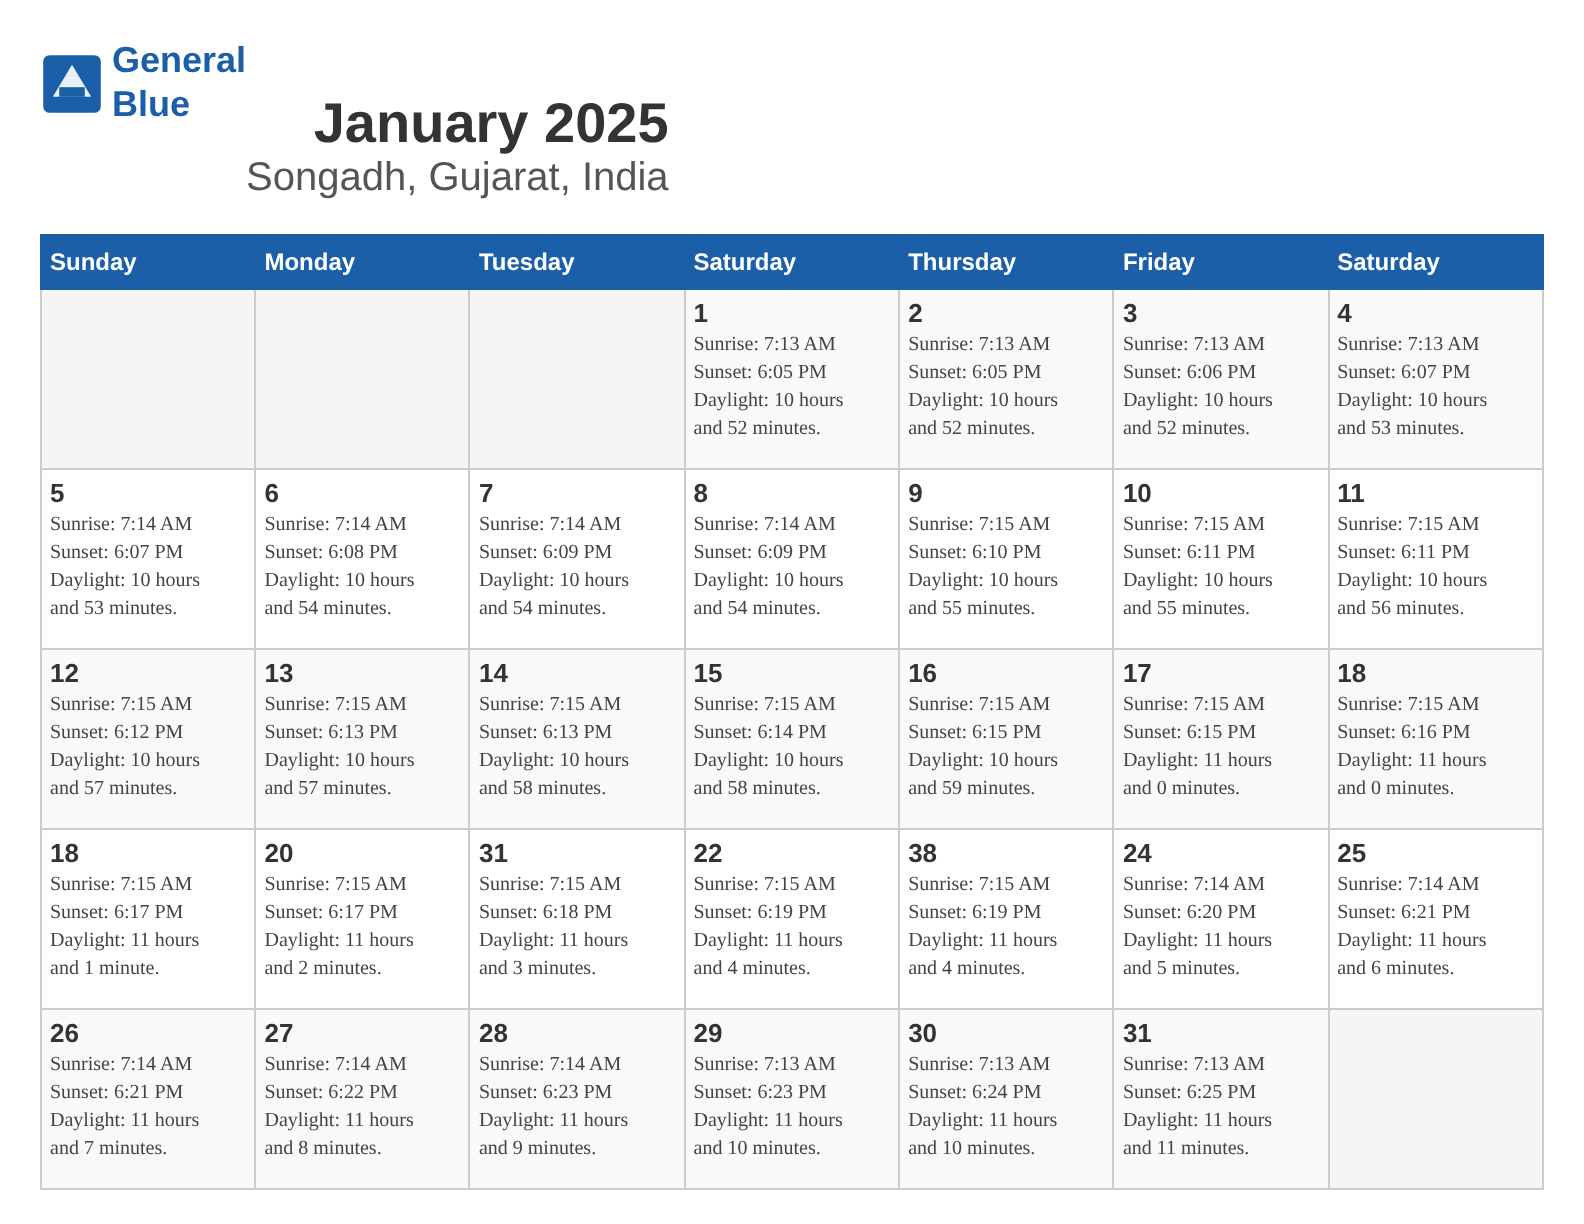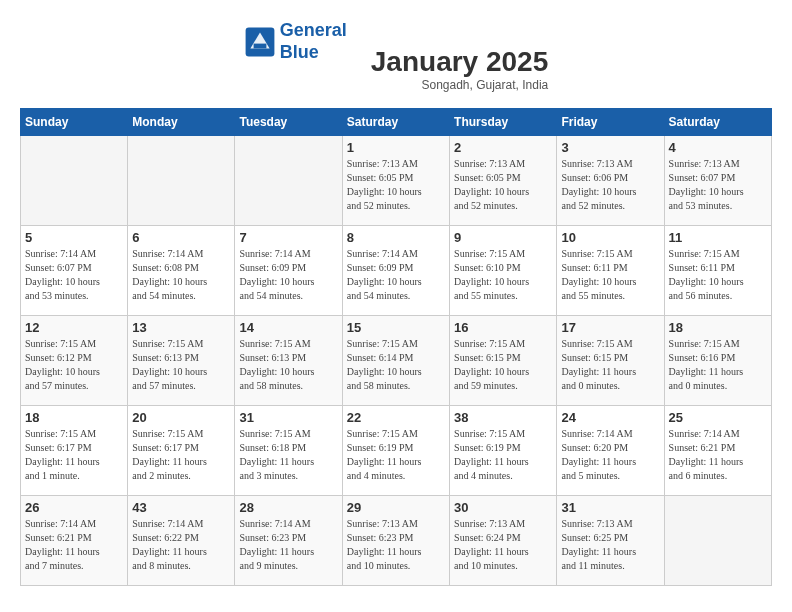--- a/index.html
+++ b/index.html
@@ -5,24 +5,23 @@
     * { box-sizing: border-box; margin: 0; padding: 0; }
     body {
       font-family: Arial, sans-serif;
       background: #fff;
       width: 792px;
       min-height: 612px;
       padding: 20px;
     }
     .header {
       display: flex;
-      justify-content: center;
+      justify-content: flex-start;
       align-items: flex-start;
       margin-bottom: 16px;
-      gap: 24px;
     }
     .logo {
       display: flex;
       align-items: center;
       gap: 4px;
     }
     .logo-text {
       font-size: 18px;
       font-weight: bold;
       color: #333;
@@ -38,21 +37,21 @@
     .title-block {
       text-align: right;
       margin-top: 26px;
     }
     .title-block h1 {
       font-size: 28px;
       font-weight: bold;
       color: #333;
     }
     .title-block h2 {
-      font-size: 12px;
+      font-size: 20px;
       font-weight: normal;
       color: #555;
     }
     table {
       width: 100%;
       border-collapse: collapse;
       font-size: 11px;
       padding-left: 36px;
     }
     thead th {
@@ -239,21 +238,21 @@
           <span class="day-number">25</span>
           <div class="day-info">Sunrise: 7:14 AM<br>Sunset: 6:21 PM<br>Daylight: 11 hours<br>and 6 minutes.</div>
         </td>
       </tr>
       <tr>
         <td>
           <span class="day-number">26</span>
           <div class="day-info">Sunrise: 7:14 AM<br>Sunset: 6:21 PM<br>Daylight: 11 hours<br>and 7 minutes.</div>
         </td>
         <td>
-          <span class="day-number">43</span>
+          <span class="day-number">27</span>
           <div class="day-info">Sunrise: 7:14 AM<br>Sunset: 6:22 PM<br>Daylight: 11 hours<br>and 8 minutes.</div>
         </td>
         <td>
           <span class="day-number">28</span>
           <div class="day-info">Sunrise: 7:14 AM<br>Sunset: 6:23 PM<br>Daylight: 11 hours<br>and 9 minutes.</div>
         </td>
         <td>
           <span class="day-number">29</span>
           <div class="day-info">Sunrise: 7:13 AM<br>Sunset: 6:23 PM<br>Daylight: 11 hours<br>and 10 minutes.</div>
         </td>

